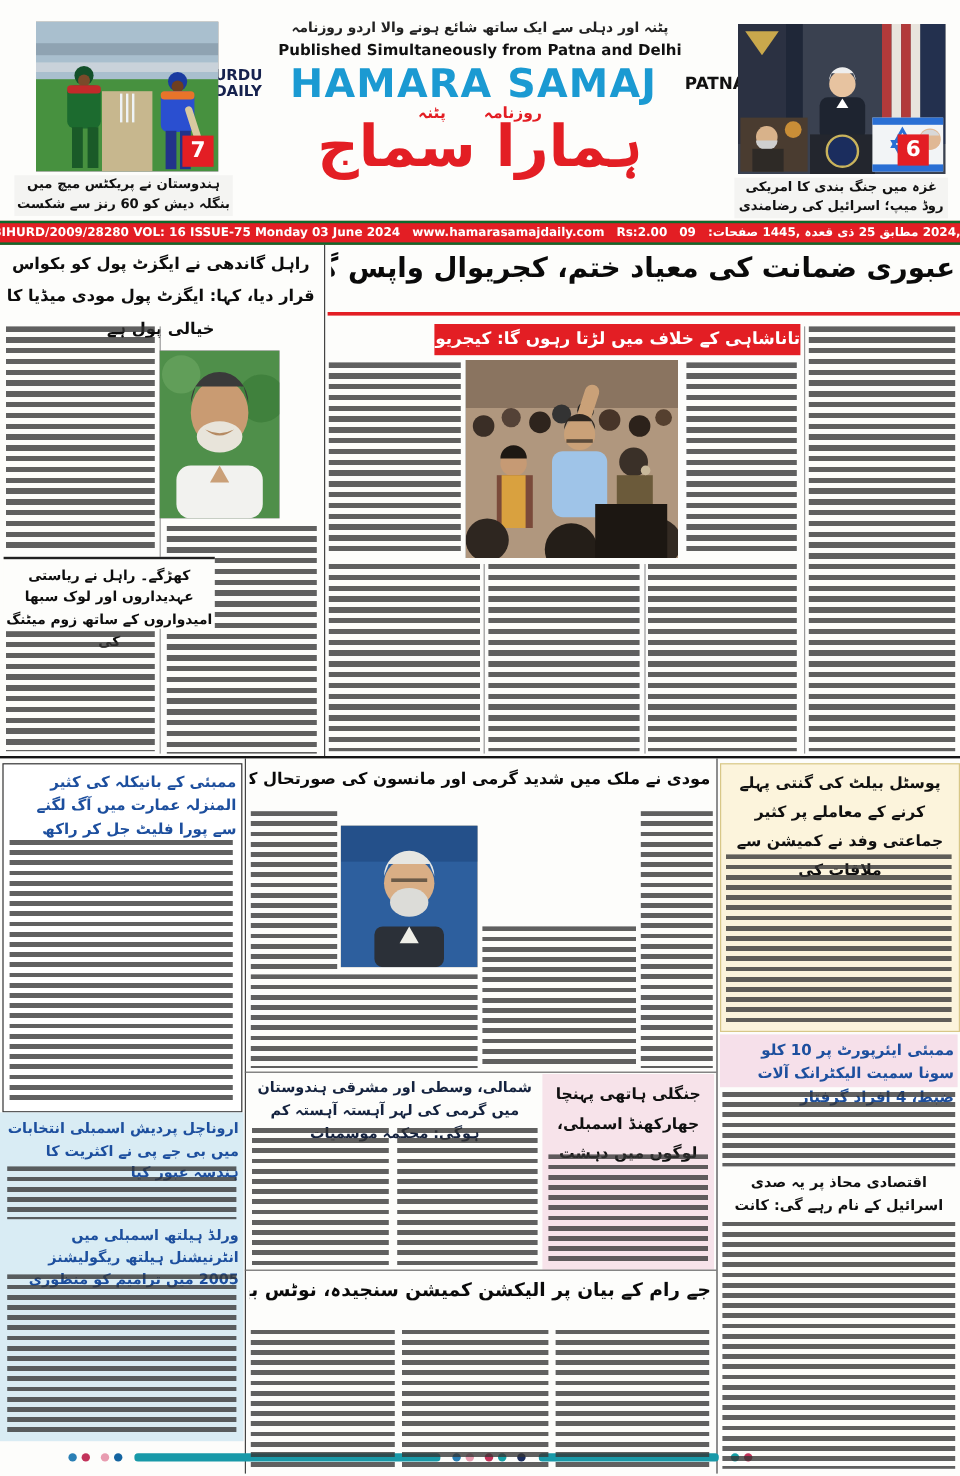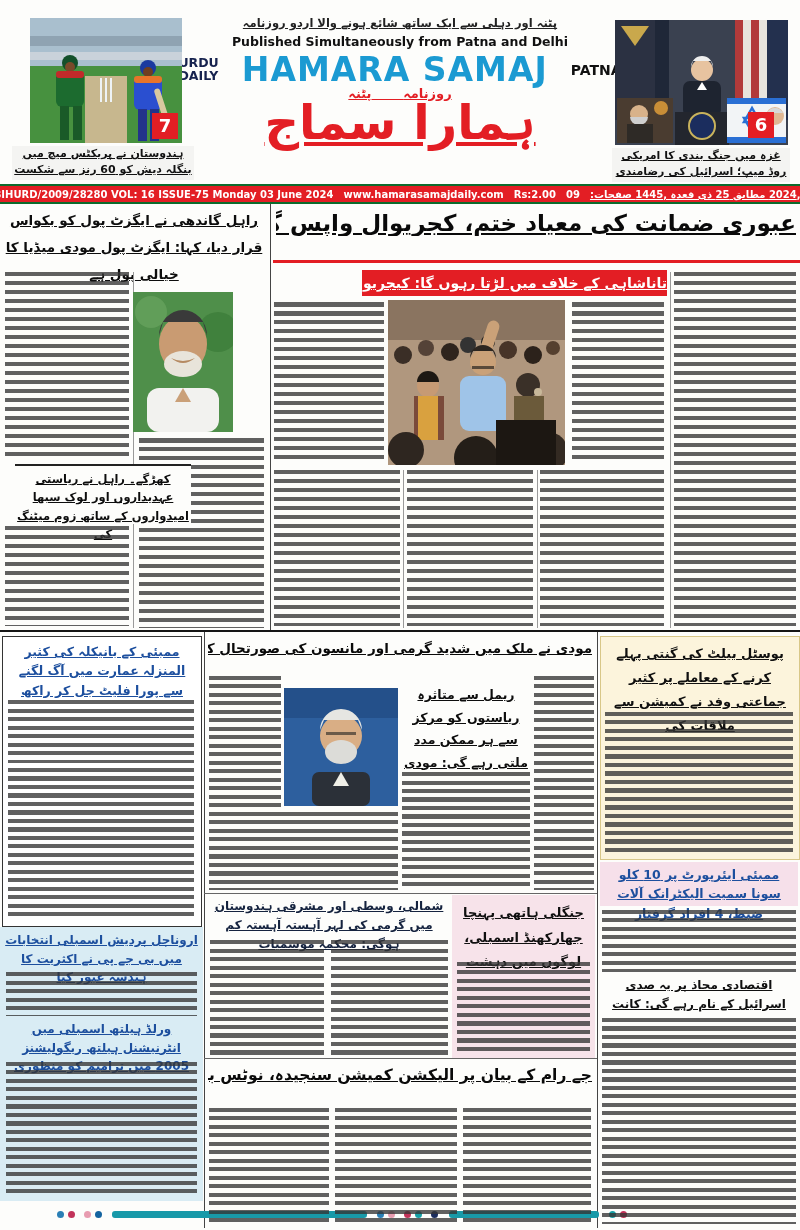--- a/index.html
+++ b/index.html
@@ -1,35 +1,35 @@
 <!DOCTYPE html>
 <html><head>
 <meta charset="utf-8">
 <style>
   html,body{margin:0;padding:0;background:#e9e9e6;}
   .page{position:relative;width:800px;height:1230px;margin:0 auto;background:#fdfdfb;
         font-family:"DejaVu Sans",sans-serif;overflow:hidden;}
   .abs{position:absolute;}
-  .ur{direction:rtl;unicode-bidi:isolate;text-decoration:underline;}
+  .ur{direction:rtl;unicode-bidi:isolate;}
   .ctr{text-align:center;}
   .nw{white-space:nowrap;overflow:hidden;}
   
   .tl{position:absolute;opacity:.78;
       background-image:repeating-linear-gradient(to bottom,#343434 0 4.5px,transparent 4.5px 9px);}
   .tl2{position:absolute;opacity:.78;
       background-image:repeating-linear-gradient(to bottom,#343434 0 4px,transparent 4px 8.5px);}
   .vr{position:absolute;width:1px;background:#9a9a9a;}
   .vrd{position:absolute;width:1px;background:#444;}
   .hr{position:absolute;height:2px;background:#151515;}
   .hrt{position:absolute;height:1px;background:#666;}
   .badge{position:absolute;width:26px;height:26px;background:#e31e24;color:#fff;
          font-weight:bold;font-size:18px;line-height:26px;text-align:center;}
   .cap{position:absolute;font-weight:bold;font-size:11px;line-height:1.45;color:#111;
        text-align:center;background:#f4f4f2;}
-  .bluehead{color:#1d4f9e;font-weight:bold;text-align:center;line-height:1.55;}
+  .bluehead{color:#1d4f9e;font-weight:bold;text-align:right;line-height:1.55;}
   .blackhead{color:#101010;font-weight:bold;text-align:center;}
   .photo{position:absolute;overflow:hidden;background:#888;}
   .photo svg{display:block;}
   .dot{display:inline-block;width:7px;height:7px;border-radius:50%;margin:0 2px;vertical-align:middle;}
   .bar{display:inline-block;height:7px;background:#1899a8;border-radius:3px;vertical-align:middle;margin:0 3px;}
 </style>
 </head>
 <body>
 
 <div class="page">
@@ -184,21 +184,21 @@
       <ellipse cx="50" cy="72" rx="19" ry="13" fill="#e8e4da"></ellipse>
       <path d="M38 66 q12 10 24 0 q-12 6 -24 0" fill="#b58a62"></path>
       <rect x="14" y="96" width="72" height="44" rx="12" fill="#f2f2ef"></rect>
       <polygon points="50,96 42,110 58,110" fill="#caa078"></polygon>
     </svg>
   </div>
 
   <div class="tl" style="left:5px;top:272px;width:124px;height:186px;"></div>
   <div class="tl" style="left:139px;top:438px;width:125px;height:190px;"></div>
   <div class="abs ur ctr" style="left:3px;top:464px;width:176px;height:54px;background:#fdfdfb;border-top:2px solid #222;
-       font-size:11.5px;font-weight:bold;line-height:1.6;padding-top:4px;color:#0d0d0d;margin-left:12px;">کھڑگے۔ راہل نے ریاستی عہدیداروں اور لوک سبھا امیدواروں کے ساتھ زوم میٹنگ کی</div>
+       font-size:11.5px;font-weight:bold;line-height:1.6;padding-top:4px;color:#0d0d0d;">کھڑگے۔ راہل نے ریاستی عہدیداروں اور لوک سبھا امیدواروں کے ساتھ زوم میٹنگ کی</div>
   <div class="tl" style="left:5px;top:526px;width:124px;height:100px;"></div>
 
   <div class="hr" style="left:0;top:630px;width:800px;"></div>
   <div class="vrd" style="left:204px;top:632px;height:596px;"></div>
   <div class="vrd" style="left:597px;top:632px;height:596px;"></div>
 
   <div class="abs" style="left:2px;top:636px;width:198px;height:289px;border:1px solid #333;background:#fff;">
     <div class="ur bluehead" style="margin:5px 4px 0 4px;font-size:12.5px;">ممبئی کے بانیکلہ کی کثیر المنزلہ عمارت میں آگ لگنے سے پورا فلیٹ جل کر راکھ</div>
   </div>
   <div class="tl2" style="left:8px;top:700px;width:186px;height:220px;"></div>
@@ -228,21 +228,20 @@
       <rect width="114" height="30" fill="#24508a"></rect>
       <circle cx="57" cy="48" r="21" fill="#d9ae85"></circle>
       <path d="M36 42 a21 21 0 0 1 42 0 l-4 -10 -34 0 Z" fill="#e6e6e2"></path>
       <ellipse cx="57" cy="64" rx="16" ry="12" fill="#dcdcd8"></ellipse>
       <rect x="42" y="44" width="30" height="3" fill="#6b5a48"></rect>
       <rect x="28" y="84" width="58" height="34" rx="7" fill="#2b3038"></rect>
       <polygon points="57,84 49,98 65,98" fill="#efefe8"></polygon>
     </svg>
   </div>
 
-  <div class="abs ur ctr" style="left:402px;top:684px;width:128px;font-size:12.5px;font-weight:bold;line-height:1.8;color:#0d0d0d;">ریمل سے متاثرہ ریاستوں کو مرکز سے ہر ممکن مدد ملتی رہے گی: مودی</div>
 
   <div class="tl2" style="left:209px;top:676px;width:72px;height:132px;"></div>
   <div class="tl2" style="left:534px;top:676px;width:60px;height:214px;"></div>
   <div class="tl2" style="left:402px;top:772px;width:128px;height:118px;"></div>
   <div class="tl2" style="left:209px;top:812px;width:189px;height:78px;"></div>
 
   <div class="hrt" style="left:204px;top:893px;width:393px;"></div>
 
   <div class="abs ur ctr" style="left:209px;top:897px;width:240px;font-size:12px;font-weight:800;line-height:1.6;color:#15233f;">شمالی، وسطی اور مشرقی ہندوستان میں گرمی کی لہر آہستہ آہستہ کم ہوگی: محکمہ موسمیات</div>
   <div class="tl2" style="left:210px;top:940px;width:114px;height:116px;"></div>

